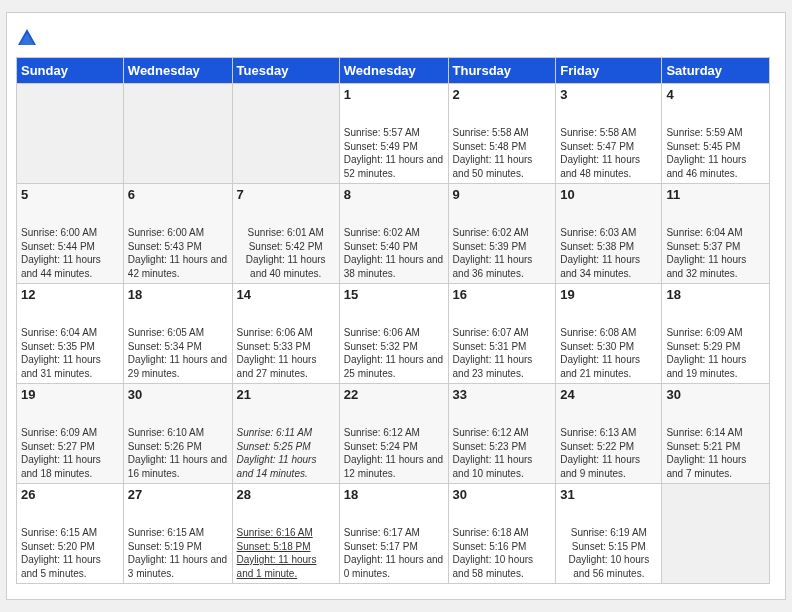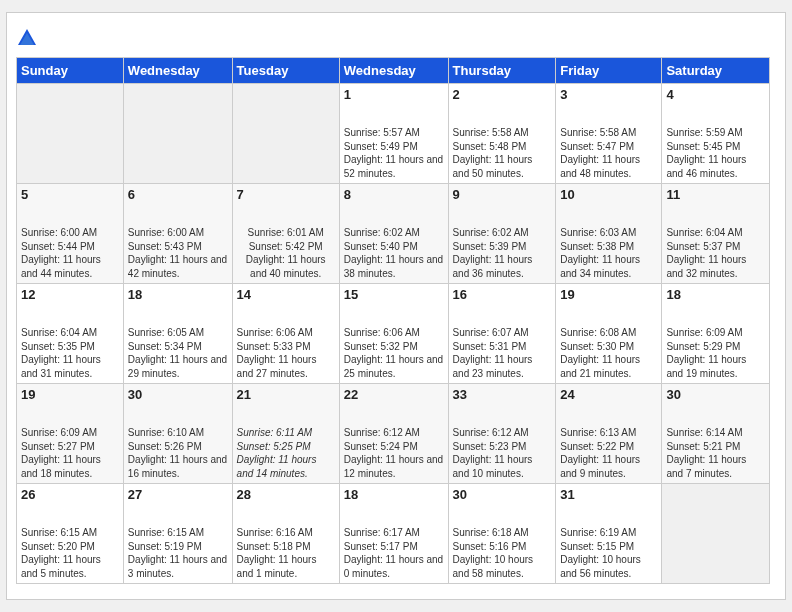--- a/index.html
+++ b/index.html
@@ -303,39 +303,39 @@
 Daylight: 11 hours and 5 minutes.</div>
           </td>
           <td>
             <span class="day-num">27</span>
             <div class="day-info" style="white-space: pre-line;">Sunrise: 6:15 AM
 Sunset: 5:19 PM
 Daylight: 11 hours and 3 minutes.</div>
           </td>
           <td>
             <span class="day-num">28</span>
-            <div class="day-info" style="white-space: pre-line;">Sunrise: 6:16 AM
+            <div class="day-info" style="white-space: pre-line; text-decoration: underline;">Sunrise: 6:16 AM
 Sunset: 5:18 PM
 Daylight: 11 hours and 1 minute.</div>
           </td>
           <td>
             <span class="day-num">18</span>
             <div class="day-info" style="white-space: pre-line;">Sunrise: 6:17 AM
 Sunset: 5:17 PM
 Daylight: 11 hours and 0 minutes.</div>
           </td>
           <td>
             <span class="day-num">30</span>
             <div class="day-info" style="white-space: pre-line;">Sunrise: 6:18 AM
 Sunset: 5:16 PM
 Daylight: 10 hours and 58 minutes.</div>
           </td>
           <td>
             <span class="day-num">31</span>
-            <div class="day-info" style="white-space: pre-line;">Sunrise: 6:19 AM
+            <div class="day-info" style="white-space: pre-line; text-align: center;">Sunrise: 6:19 AM
 Sunset: 5:15 PM
 Daylight: 10 hours and 56 minutes.</div>
           </td>
           <td class="empty-cell"></td>
         </tr>
       </tbody>
   </table>
 </div>
 
 </body></html>

